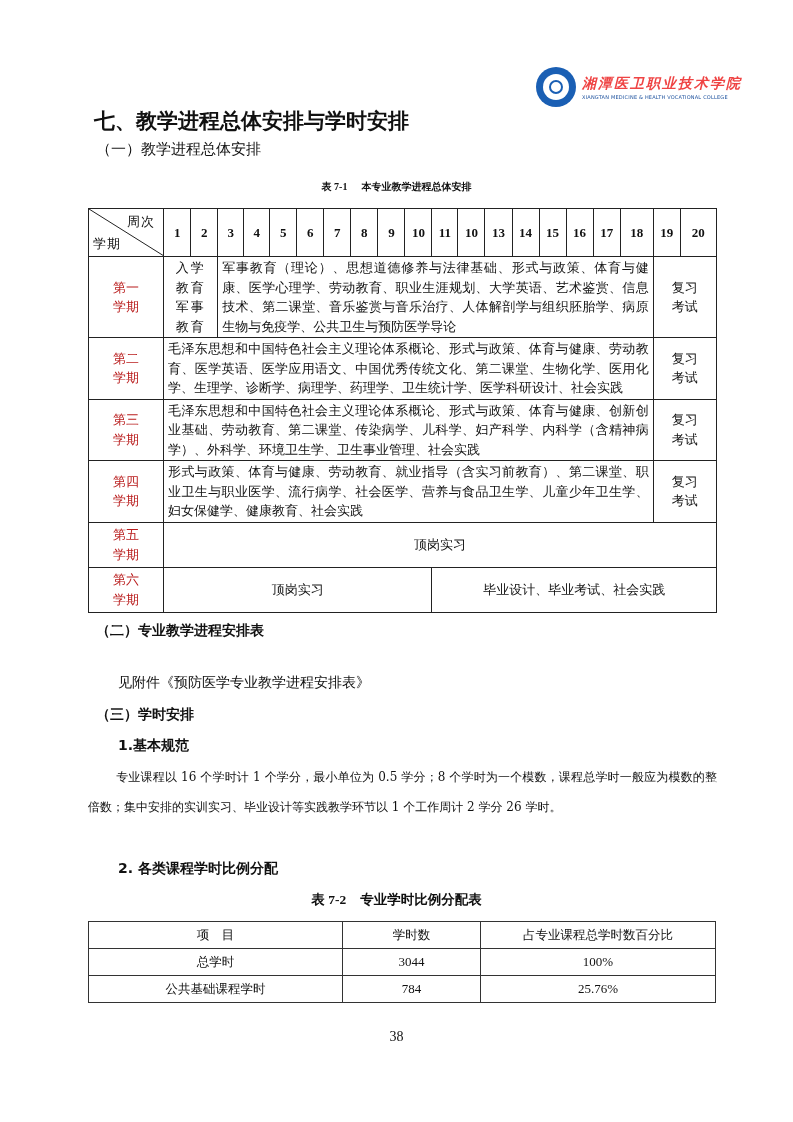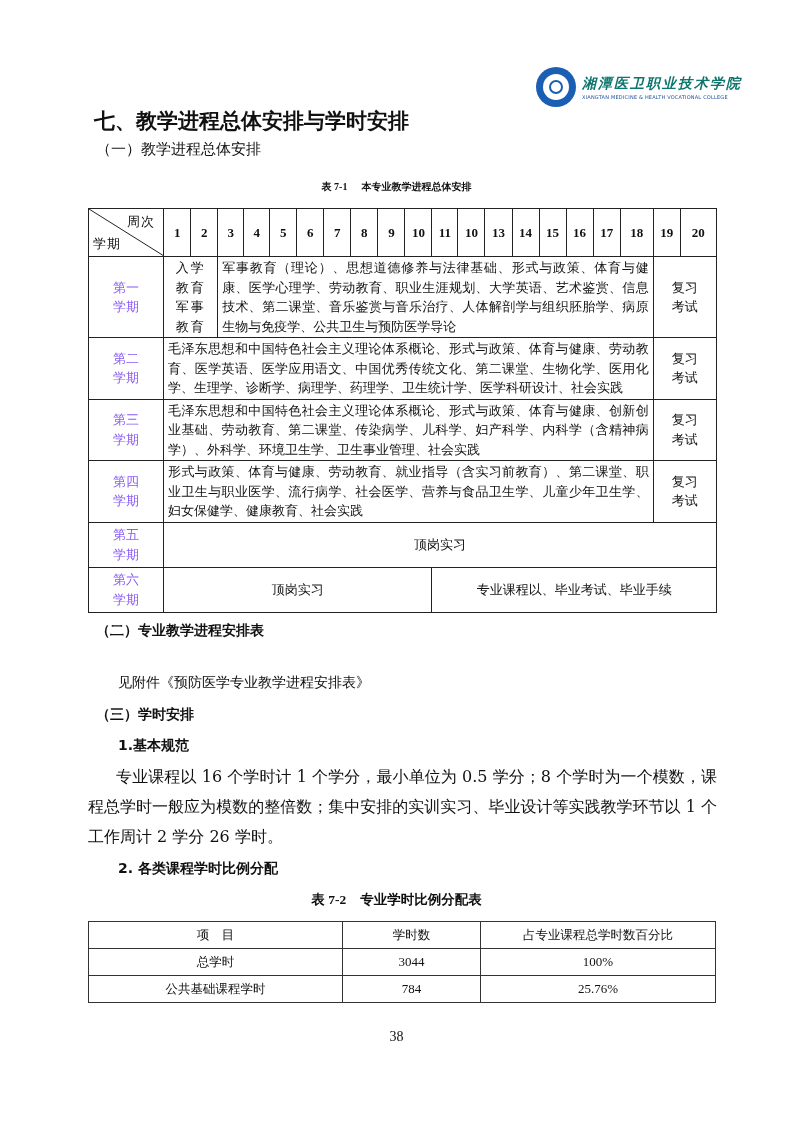--- a/index.html
+++ b/index.html
@@ -4,42 +4,42 @@
 <style>
   html, body { margin: 0; padding: 0; background: #ffffff; }
   body { width: 793px; height: 1122px; position: relative; overflow: hidden;
          font-family: "DejaVu Serif", "Liberation Serif", serif; color: #111; }
 
   .logo { position: absolute; left: 536px; top: 62px; width: 250px; height: 50px; display: flex; align-items: center; }
   .logo-mark { width: 40px; height: 40px; border-radius: 50%; background: #1a5fb4; position: relative; flex: none; }
   .logo-mark::before { content: ""; position: absolute; left: 7px; top: 7px; width: 26px; height: 26px; border-radius: 50%; background: #fff; }
   .logo-mark::after { content: ""; position: absolute; left: 13px; top: 13px; width: 14px; height: 14px; border-radius: 50%; border: 2px solid #1a5fb4; box-sizing: border-box; }
   .logo-text { margin-left: 6px; display: flex; flex-direction: column; }
-  .logo-cn { font-size: 14px; font-weight: bold; color: #0f766e; letter-spacing: 2px; font-style: italic; }
+  .logo-cn { font-size: 14px; font-weight: bold; color: #ef4444; letter-spacing: 2px; font-style: italic; }
   .logo-en { font-size: 5px; color: #1a4f9c; font-family: "DejaVu Sans", sans-serif; letter-spacing: 0.2px; margin-top: 1px; }
 
   .h1 { position: absolute; left: 94px; top: 107px; font-size: 21px; font-weight: bold; font-family: "DejaVu Sans", sans-serif; }
   .h2 { position: absolute; left: 96px; top: 140px; font-size: 15px; font-family: "DejaVu Sans", sans-serif; }
   .cap { position: absolute; left: 0; width: 793px; text-align: center; font-size: 10px; font-weight: bold; font-family: "DejaVu Sans", sans-serif; }
   .cap .num { font-family: "Liberation Serif", serif; margin-right: 14px; }
 
   table.t1 { position: absolute; left: 88px; top: 208px; width: 629px; border-collapse: collapse; table-layout: fixed; font-size: 13px; }
   table.t1 td { border: 1px solid #222; text-align: center; vertical-align: middle; padding: 0; line-height: 19.5px; }
   table.t1 td.wk { font-family: "Liberation Serif", serif; font-weight: bold; font-size: 13px; height: 47px; }
-  table.t1 td.sem { font-size: 13px; color: #8b5cf6; }
+  table.t1 td.sem { font-size: 13px; color: #b91c1c; }
   table.t1 td.txt { text-align: justify; padding: 1px 4px; color: #111; }
   table.t1 td.orient { letter-spacing: 2px; }
   .diag { position: relative; width: 100%; height: 47px; overflow: hidden; }
   .diag svg { position: absolute; left: 0; top: 0; }
   .diag .tr { position: absolute; right: 8px; top: 3px; font-size: 13px; letter-spacing: 1px; }
   .diag .bl { position: absolute; left: 4px; bottom: 3px; font-size: 13px; letter-spacing: 1px; }
 
   .h3 { position: absolute; font-size: 14px; font-weight: bold; font-family: "DejaVu Sans", sans-serif; }
   .p { position: absolute; font-size: 14px; }
-  .para { position: absolute; left: 88px; top: 762px; width: 629px; font-size: 16px; line-height: 30px; text-align: justify; }
+  .para { position: absolute; left: 88px; top: 762px; width: 629px; font-size: 12px; line-height: 30px; text-align: justify; }
   .para .ind { display: inline-block; width: 28px; }
 
   table.t2 { position: absolute; left: 88px; top: 921px; width: 627px; border-collapse: collapse; table-layout: fixed; font-size: 12.5px; }
   table.t2 td { border: 1px solid #333; text-align: center; height: 26px; padding: 0; }
   table.t2 td.n { font-family: "Liberation Serif", serif; font-size: 13px; }
 
   .page-no { position: absolute; left: 0; width: 793px; top: 1029px; text-align: center; font-family: "Liberation Serif", serif; font-size: 14px; }
 </style>
 </head>
 <body>
@@ -136,21 +136,21 @@
     <td class="txt" colspan="18">形式与政策、体育与健康、劳动教育、就业指导（含实习前教育）、第二课堂、职业卫生与职业医学、流行病学、社会医学、营养与食品卫生学、儿童少年卫生学、妇女保健学、健康教育、社会实践</td>
     <td class="ml" colspan="2">复习<br>考试</td>
   </tr>
   <tr>
     <td class="sem ml" style="height:44px">第五<br>学期</td>
     <td colspan="20">顶岗实习</td>
   </tr>
   <tr>
     <td class="sem ml" style="height:44px">第六<br>学期</td>
     <td colspan="10">顶岗实习</td>
-    <td colspan="10">专业课程以、毕业考试、毕业手续</td>
+    <td colspan="10">毕业设计、毕业考试、社会实践</td>
   </tr>
 </tbody>
   </table>
 
 <div class="h3" style="left:96px; top:622px;">（二）专业教学进程安排表</div>
 <div class="p" style="left:118px; top:674px;">见附件《预防医学专业教学进程安排表》</div>
 <div class="h3" style="left:96px; top:706px;">（三）学时安排</div>
 <div class="h3" style="left:118px; top:737px;">1.基本规范</div>
 
 <div class="para"><span class="ind"></span><span>专业课程以 16 个学时计 1 个学分，最小单位为 0.5 学分；8 个学时为一个模数，课程总学时一般应为模数的整倍数；集中安排的实训实习、毕业设计等实践教学环节以 1 个工作周计 2 学分 26 学时。</span></div>

